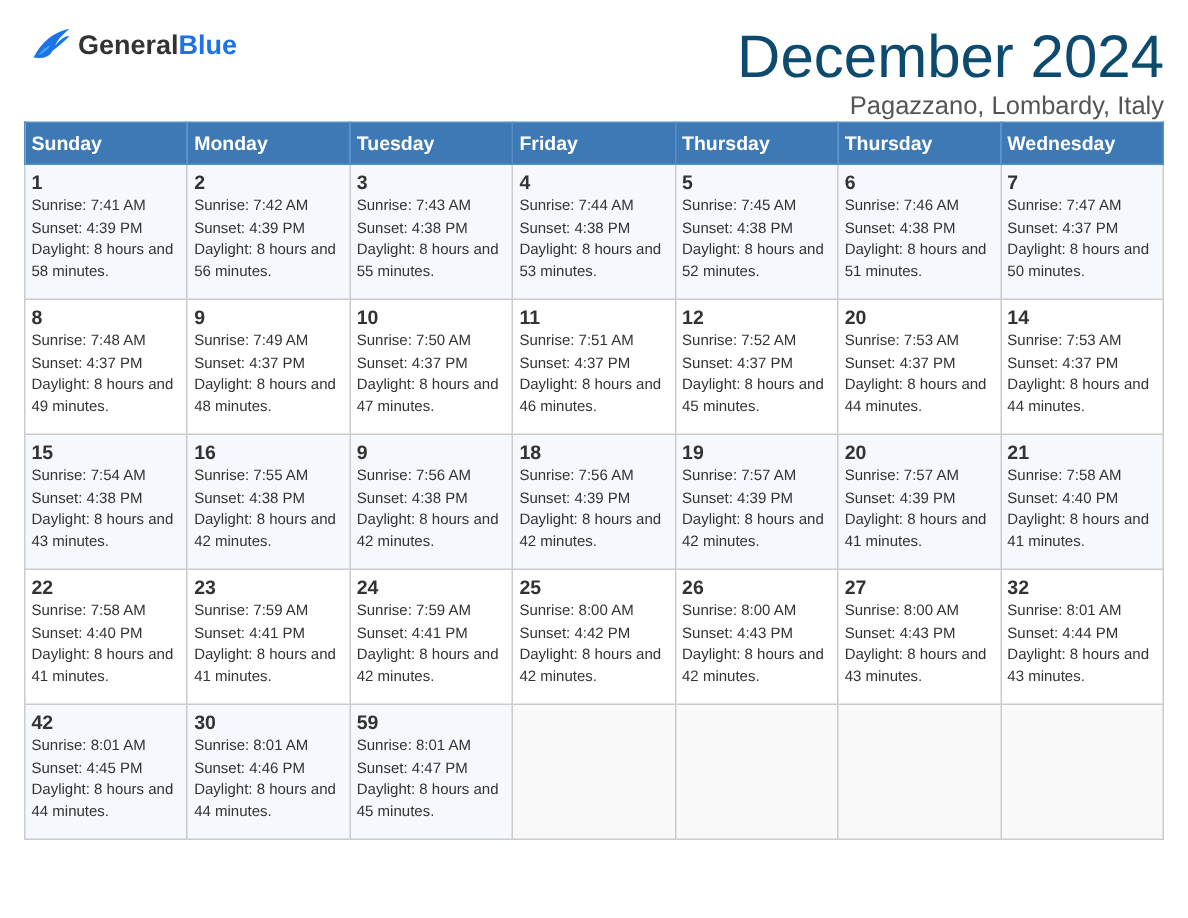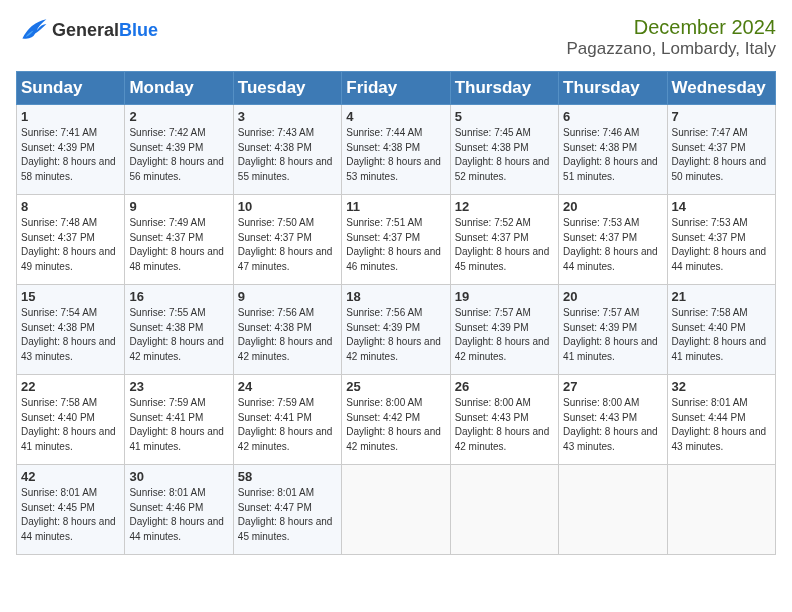--- a/index.html
+++ b/index.html
@@ -7,21 +7,21 @@
       font-family: Arial, sans-serif;
       background: #fff;
       width: 792px;
       min-height: 612px;
       padding: 16px;
     }
     .header-area {
       display: flex;
       justify-content: space-between;
       align-items: flex-start;
-      margin-bottom: 12px;
+      margin-bottom: 0;
     }
     .logo {
       display: flex;
       align-items: center;
       gap: 4px;
     }
     .logo-text-general {
       font-size: 18px;
       font-weight: bold;
       color: #333;
@@ -32,37 +32,37 @@
       color: #1a73e8;
     }
     .logo-bird {
       width: 32px;
       height: 28px;
     }
     .title-area {
       text-align: right;
     }
     .month-title {
-      font-size: 20px;
+      font-size: 40px;
       font-weight: normal;
-      color: #4d7c0f;
+      color: #0c4a6e;
     }
     .location-title {
       font-size: 17px;
       color: #555;
     }
     .calendar {
       width: 100%;
       border-collapse: collapse;
       table-layout: fixed;
     }
     .calendar thead tr th {
       background: #3d7ab5;
       color: #fff;
-      font-size: 17px;
+      font-size: 13px;
       font-weight: bold;
       padding: 6px 4px;
       text-align: left;
       border: 1px solid #5590c5;
     }
     .calendar tbody tr td {
       vertical-align: top;
       border: 1px solid #ccc;
       padding: 4px 4px 6px 4px;
       font-size: 10.5px;
@@ -247,21 +247,21 @@
       <tr>
         <td>
           <span class="day-num">42</span>
           <div class="cell-info">Sunrise: 8:01 AM<br>Sunset: 4:45 PM<br>Daylight: 8 hours and 44 minutes.</div>
         </td>
         <td>
           <span class="day-num">30</span>
           <div class="cell-info">Sunrise: 8:01 AM<br>Sunset: 4:46 PM<br>Daylight: 8 hours and 44 minutes.</div>
         </td>
         <td>
-          <span class="day-num">58</span>
+          <span class="day-num">59</span>
           <div class="cell-info">Sunrise: 8:01 AM<br>Sunset: 4:47 PM<br>Daylight: 8 hours and 45 minutes.</div>
         </td>
         <td class="empty-cell"></td>
         <td class="empty-cell"></td>
         <td class="empty-cell"></td>
         <td class="empty-cell"></td>
       </tr>
     </tbody>
 </table>
 

